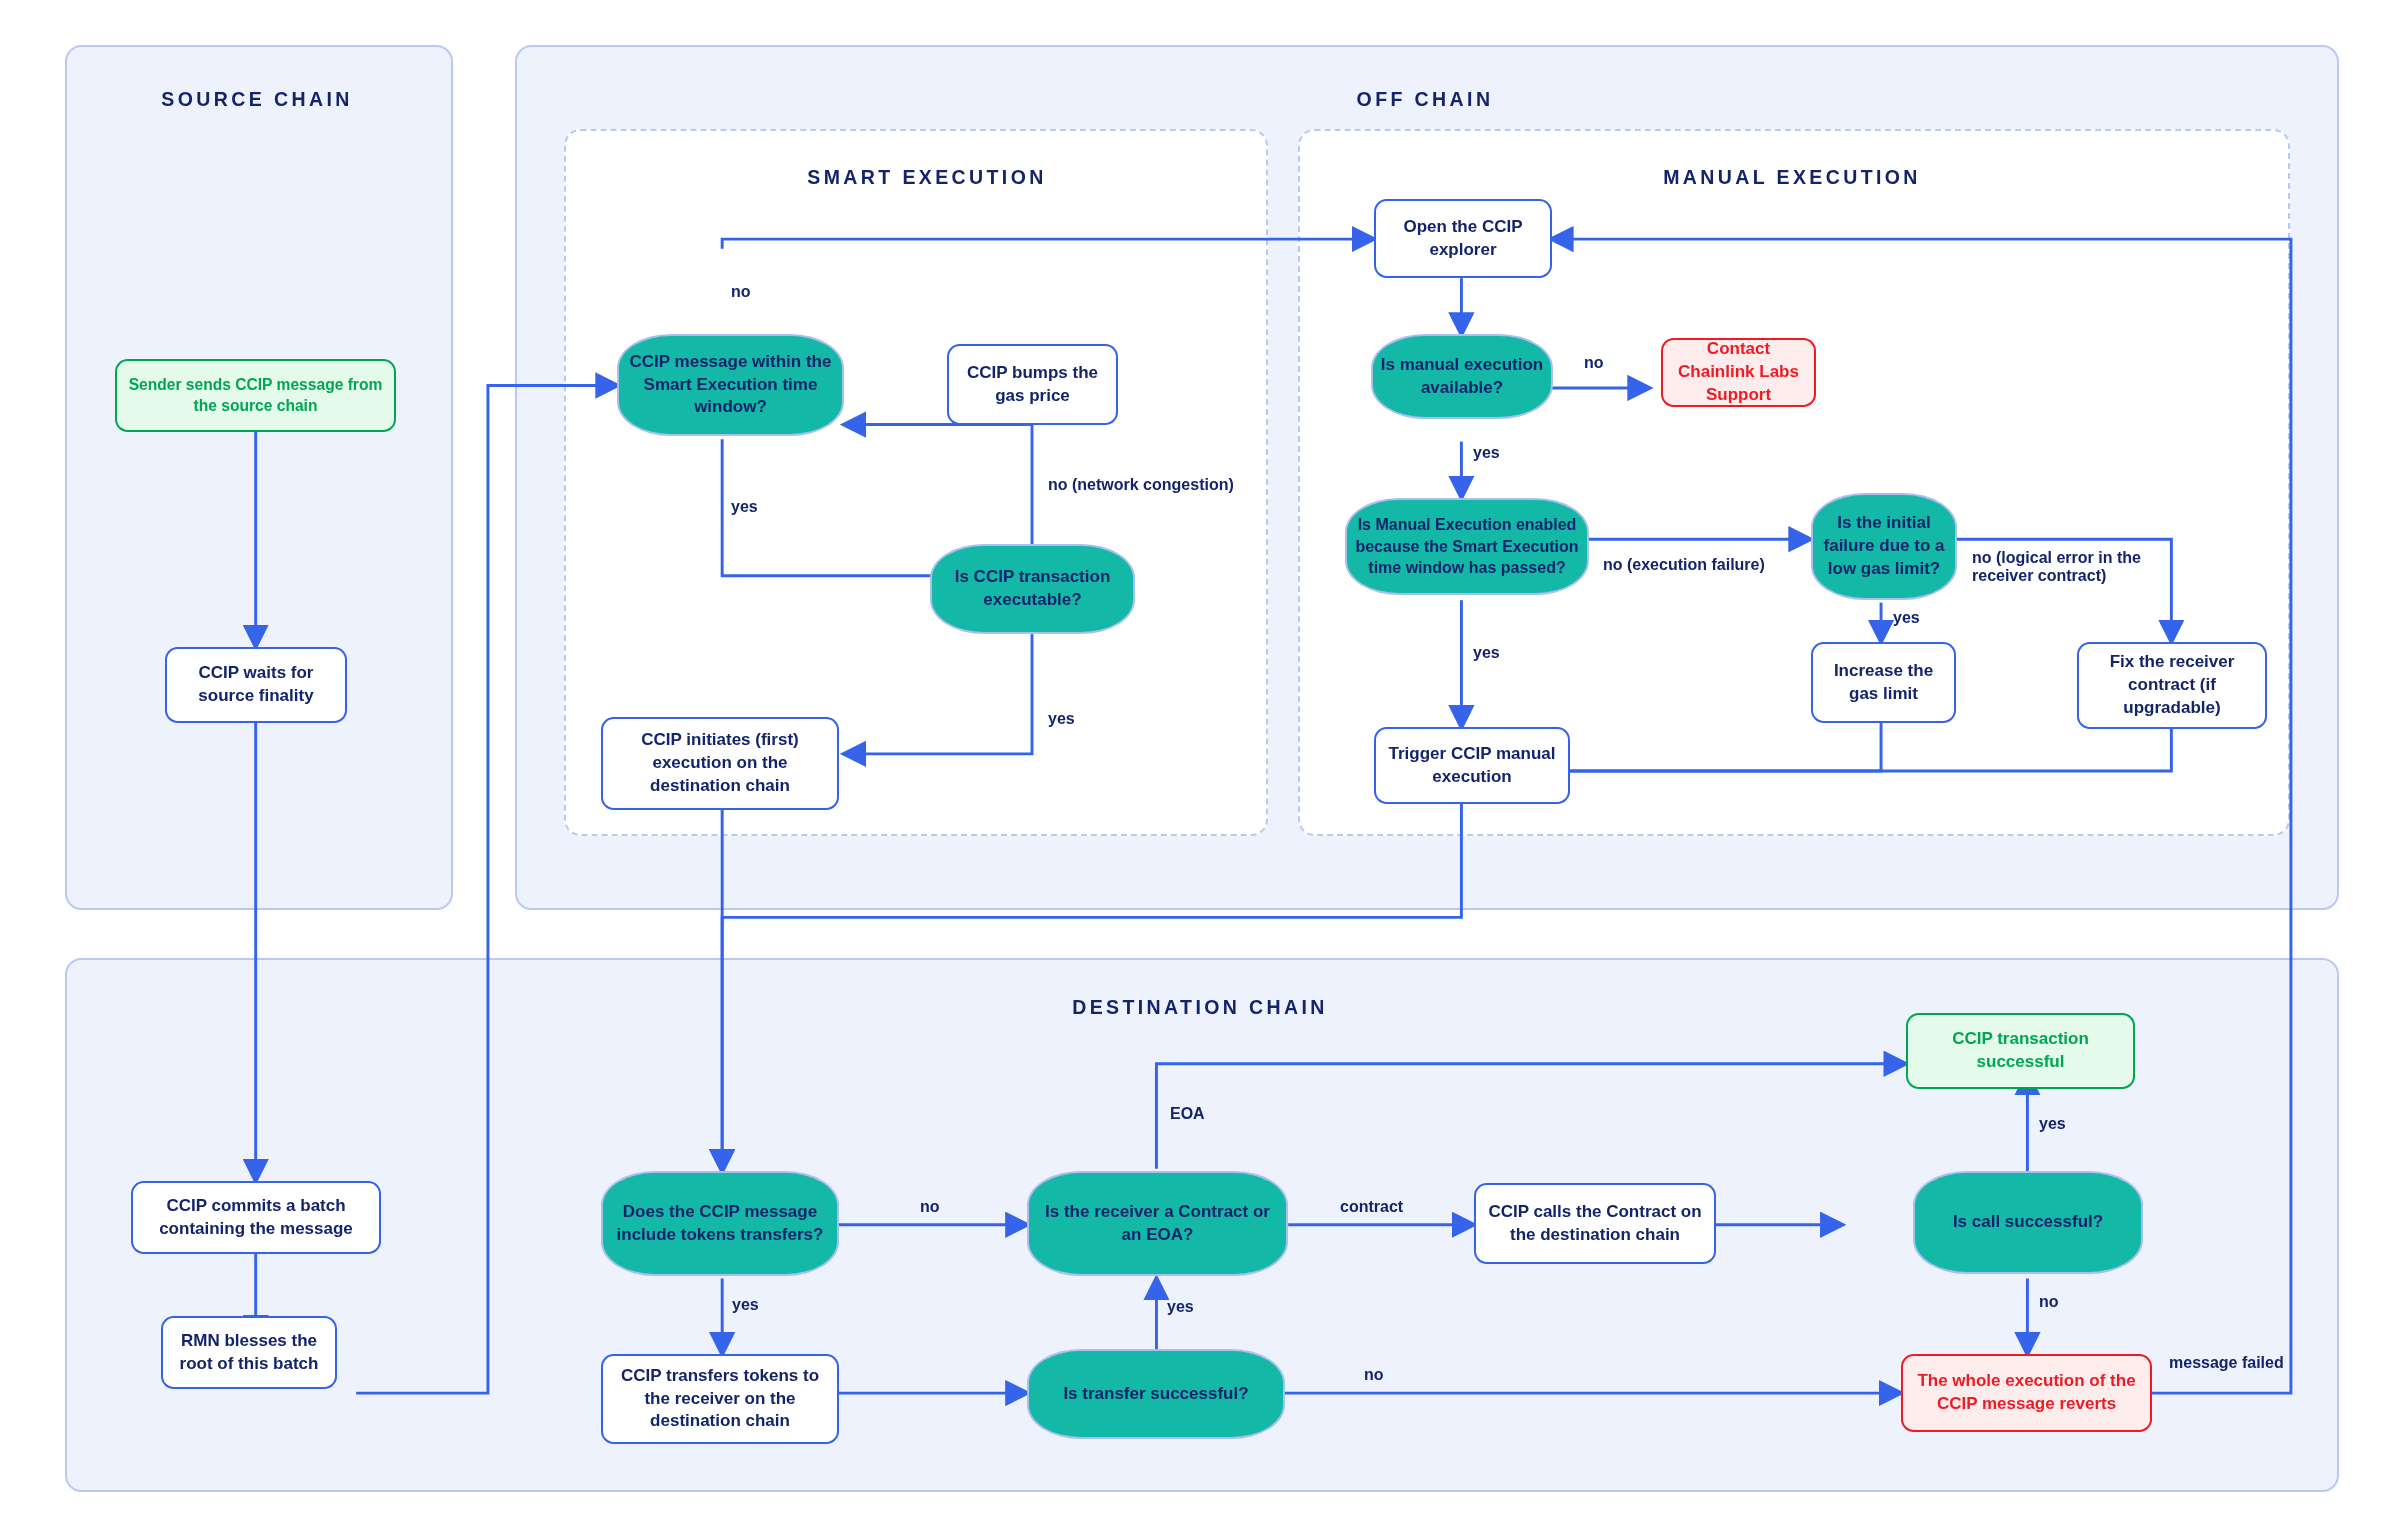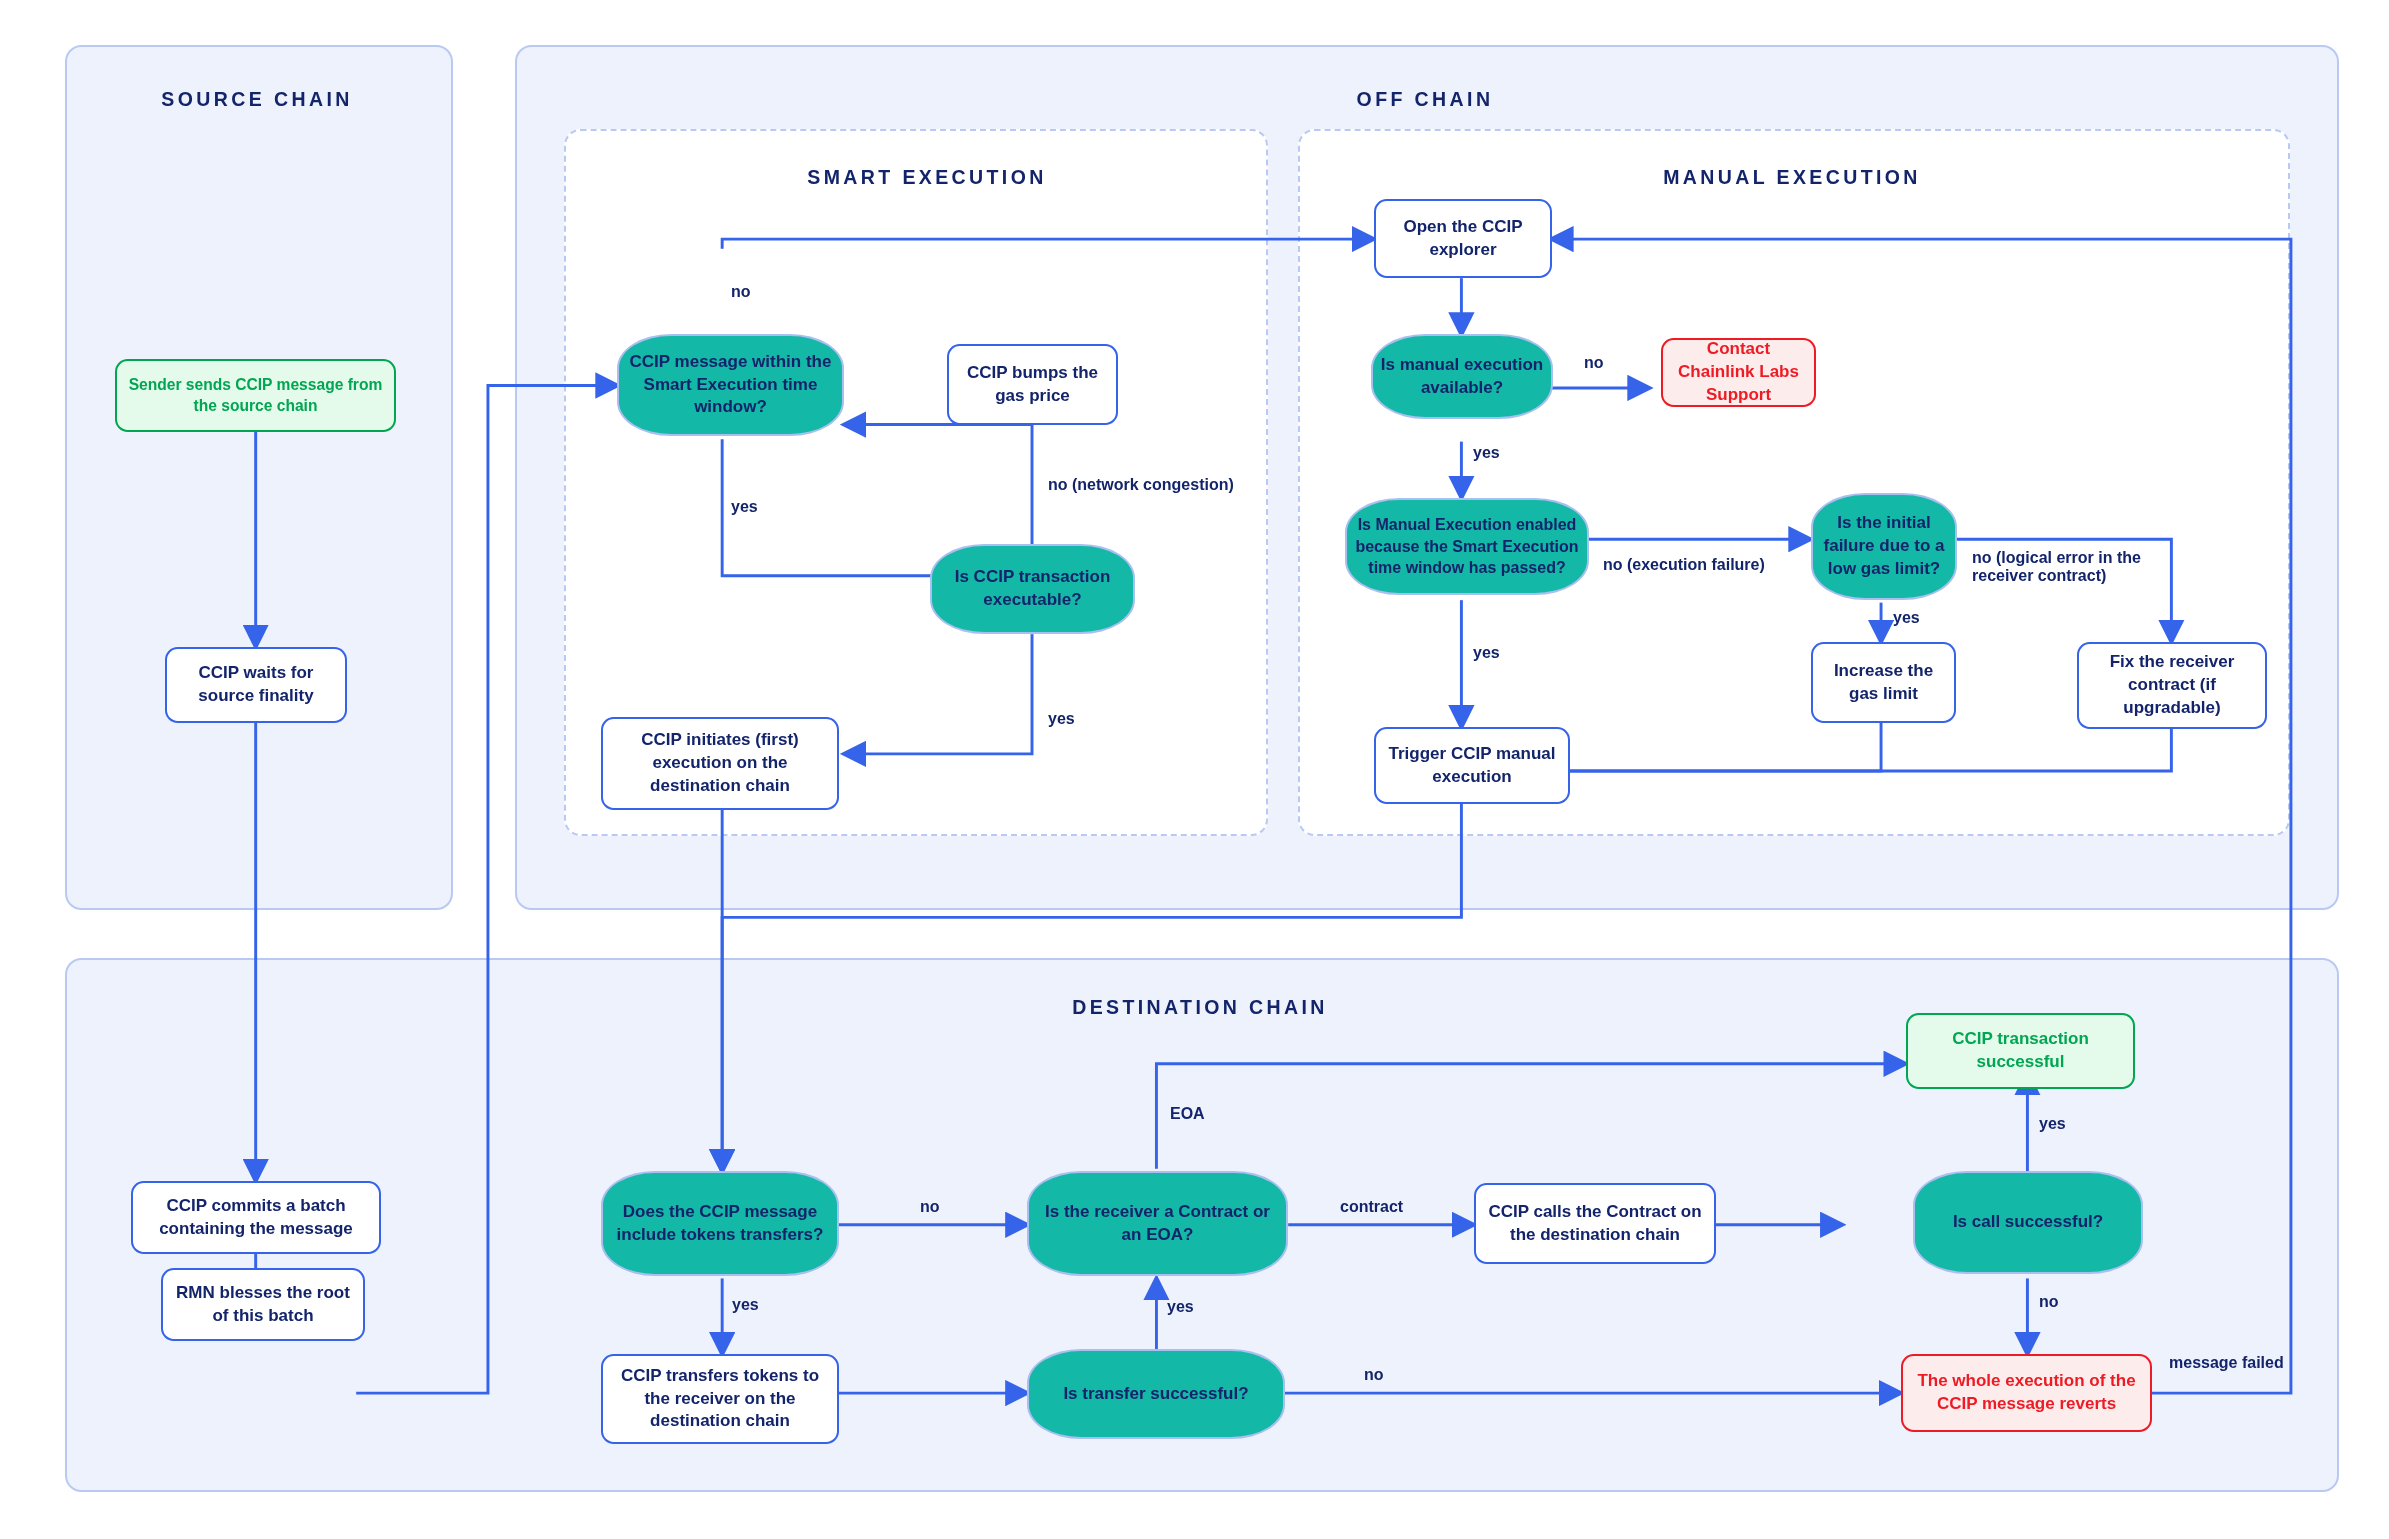--- a/index.html
+++ b/index.html
@@ -94,21 +94,21 @@
 
   <div class="node n-success" style="left:115px;top:359px;width:281px;height:73px;font-size:15.6px;">
     <span>Sender sends CCIP message from the source chain</span>
   </div>
   <div class="node n-process" style="left:165px;top:647px;width:182px;height:76px;">
     <span>CCIP waits for source finality</span>
   </div>
   <div class="node n-process" style="left:131px;top:1181px;width:250px;height:73px;">
     <span>CCIP commits a batch containing the message</span>
   </div>
-  <div class="node n-process" style="left:161px;top:1268px;width:204px;height:73px;">
+  <div class="node n-process" style="left:161px;top:1316px;width:176px;height:73px;">
     <span>RMN blesses the root of this batch</span>
   </div>
 
   <div class="node n-decision" style="left:617px;top:334px;width:227px;height:102px;">
     <span>CCIP message within the Smart Execution time window?</span>
   </div>
   <div class="node n-process" style="left:947px;top:344px;width:171px;height:81px;">
     <span>CCIP bumps the gas price</span>
   </div>
   <div class="node n-decision" style="left:930px;top:544px;width:205px;height:90px;">

